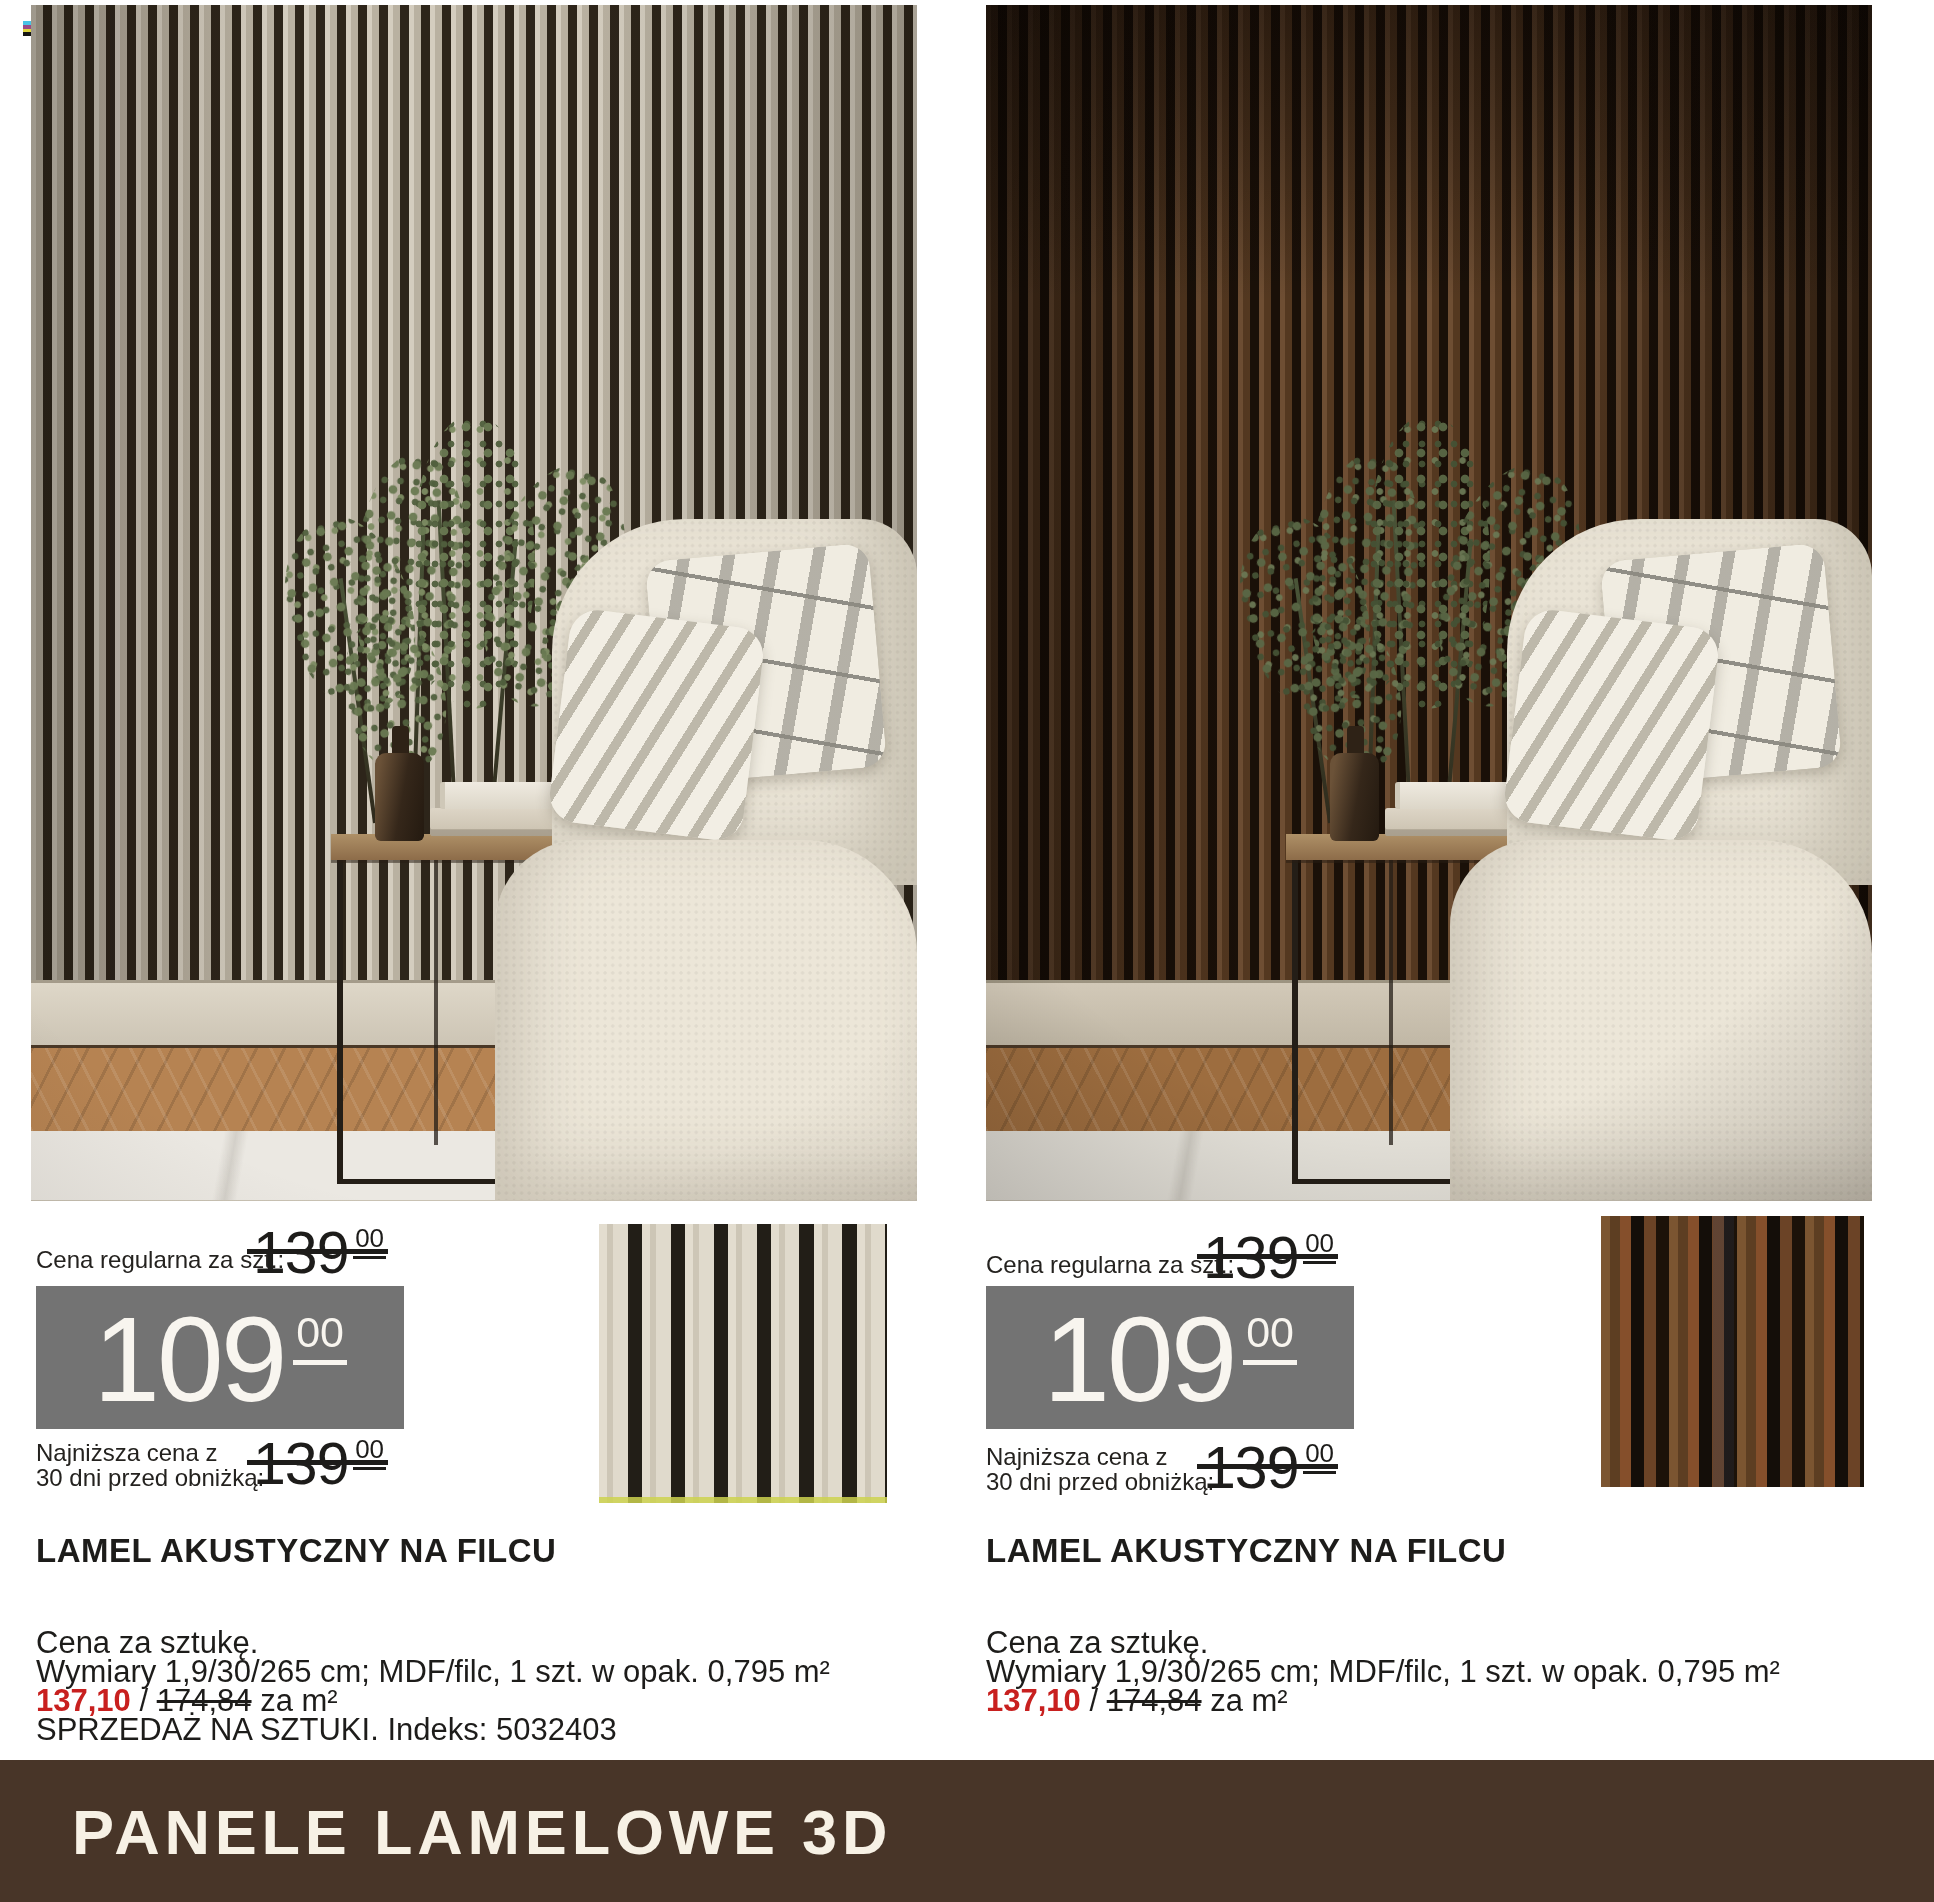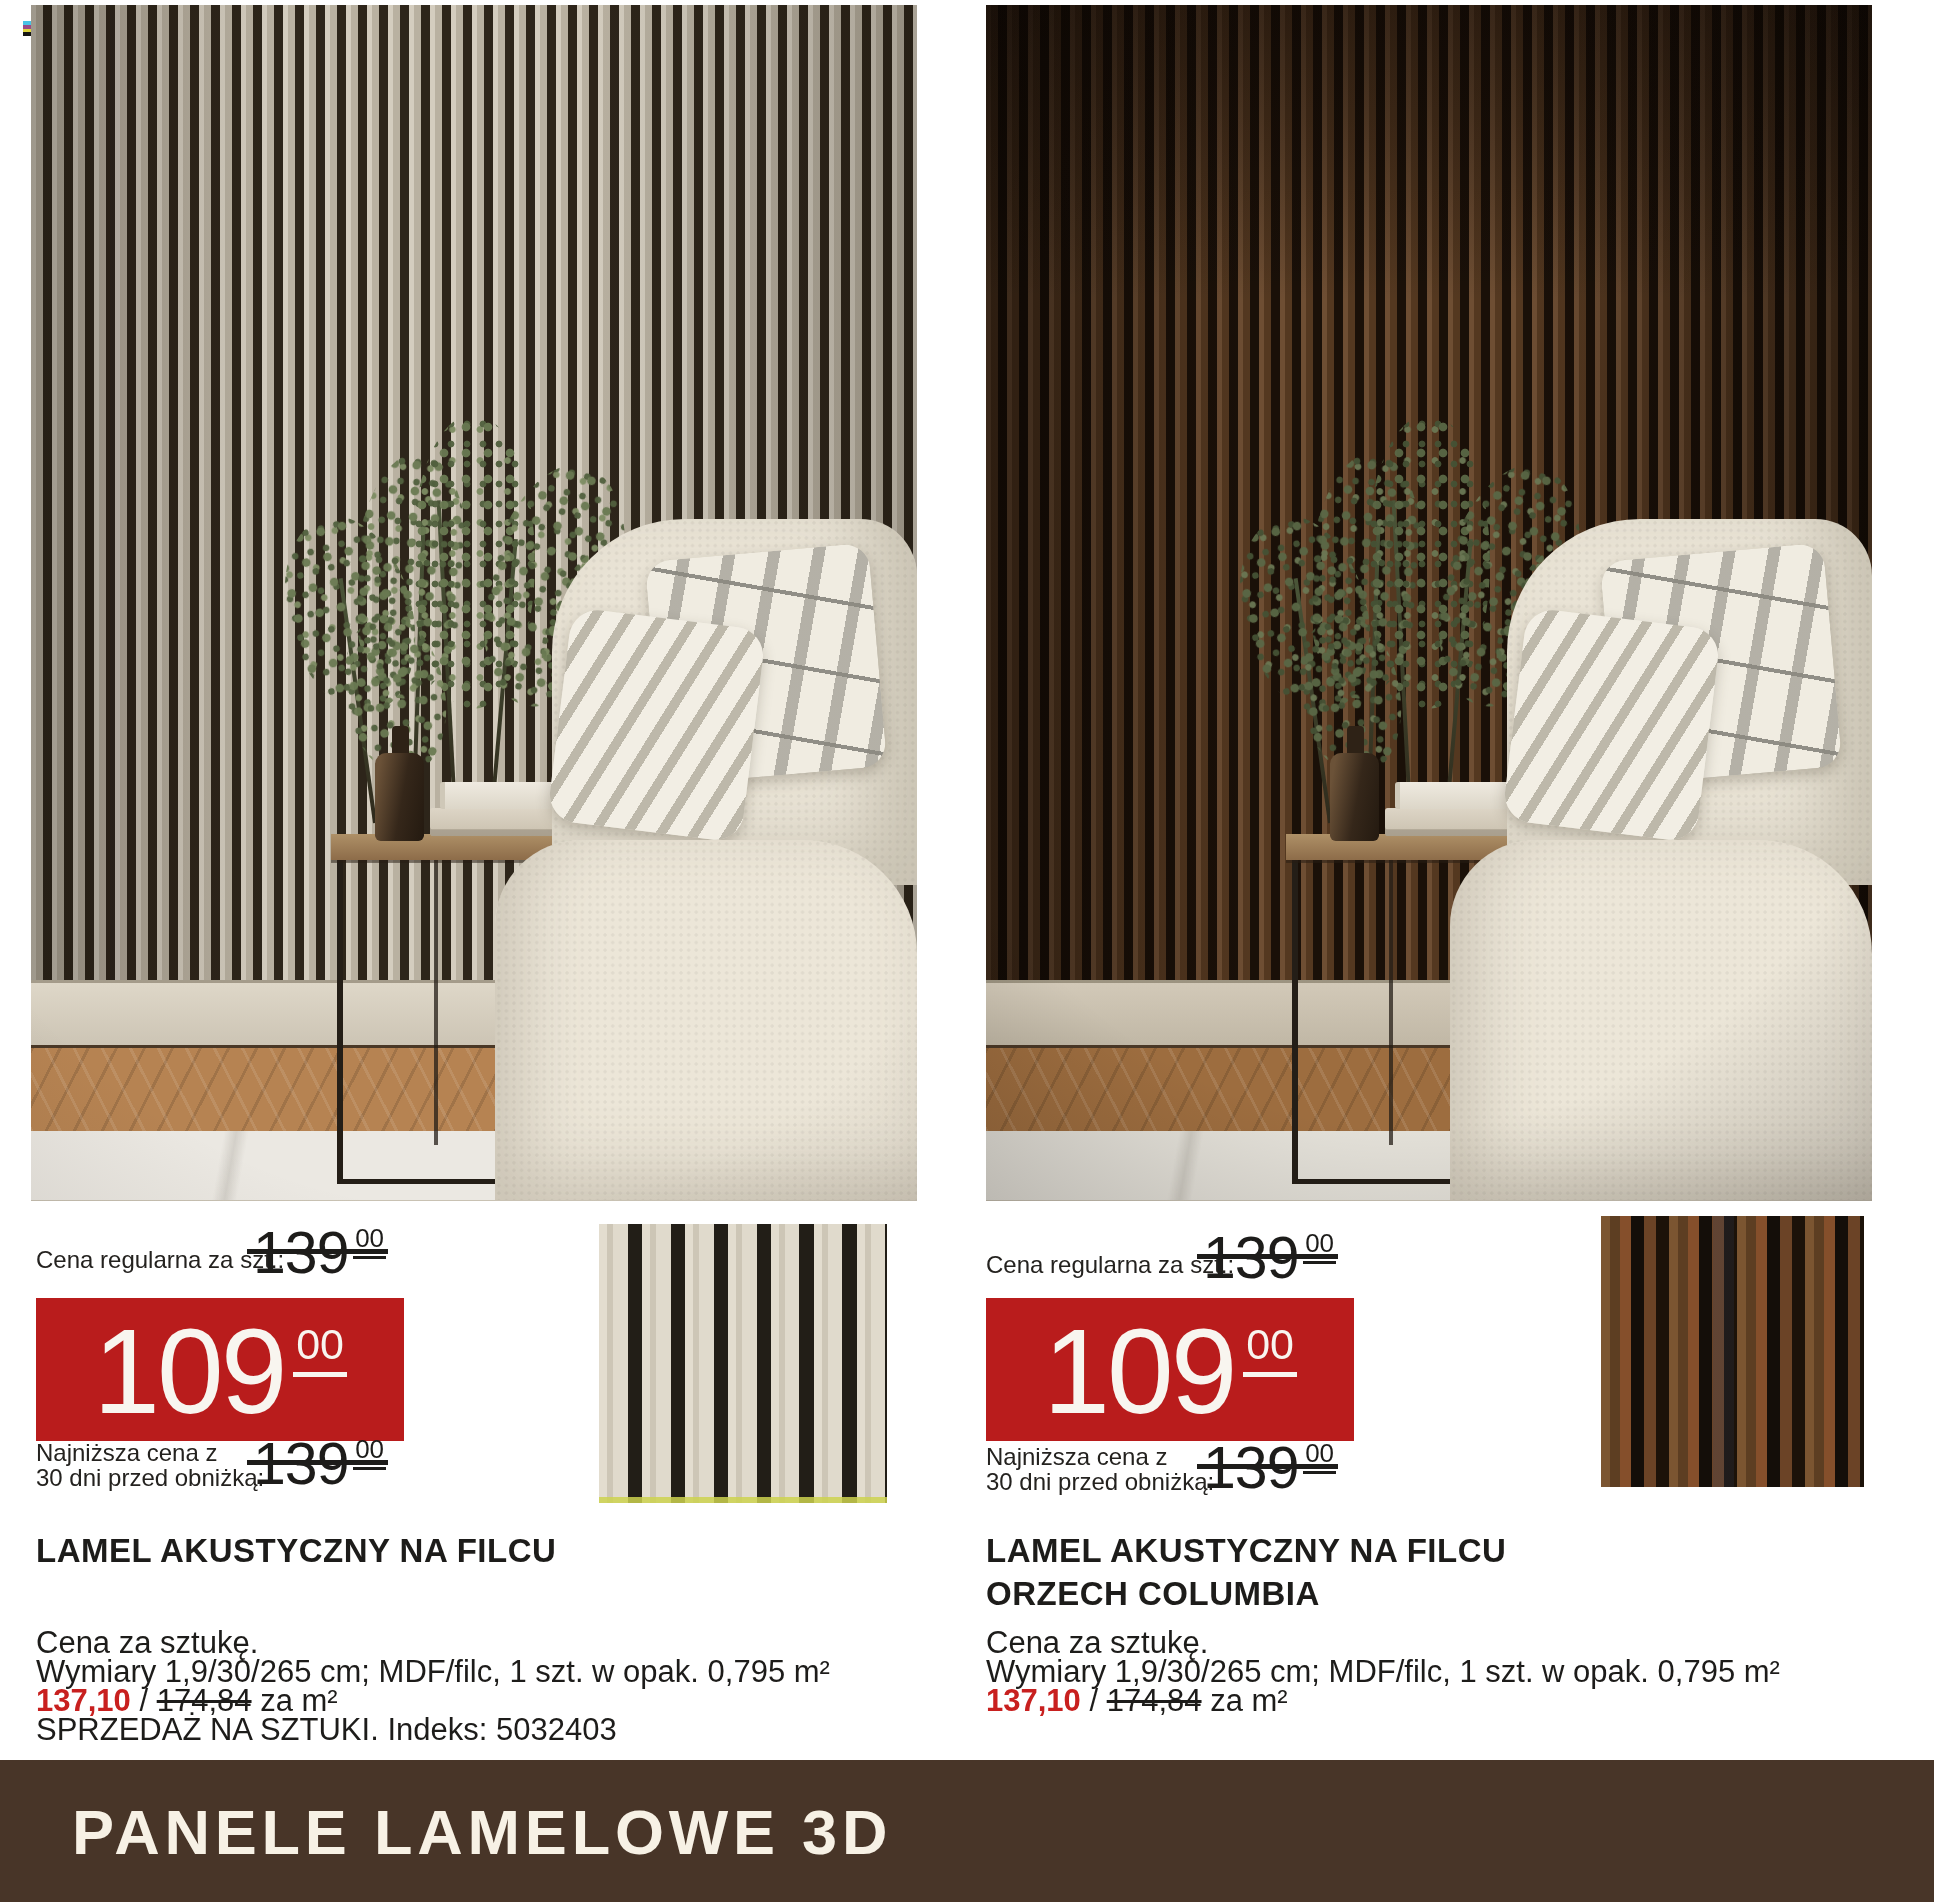--- a/index.html
+++ b/index.html
@@ -91,22 +91,22 @@
 
   
   .plabel{position:absolute;font-size:24px;color:#24221f;}
   .plabel-2l{line-height:25px;}
   .struck{position:absolute;white-space:nowrap;color:#1d1c1a;}
   .struck .n{font-size:59px;letter-spacing:-1px;}
   .struck .c{font-size:26px;display:inline-block;vertical-align:top;margin-left:4.8px;margin-top:3.8px;
              border-bottom:3.8px solid #1d1c1a;padding:0 1.9px 1.9px;}
   .struck::after{content:"";position:absolute;left:-5.7px;right:-1.9px;top:44%;height:4.8px;background:#1d1c1a;}
 
-  .pricebox{position:absolute;width:368px;height:143px;background:#b91c1c;color:#f8f5ef;
-            display:flex;justify-content:center;align-items:flex-start;margin-top:12px;}
+  .pricebox{position:absolute;width:368px;height:143px;background:#737373;color:#f8f5ef;
+            display:flex;justify-content:center;align-items:flex-start;}
   .pb-n{font-size:120px;line-height:1;letter-spacing:-2.9px;margin-top:13.3px;}
   .pb-c{font-size:43px;line-height:1;margin-left:8.6px;margin-top:25px;
         border-bottom:5.7px solid #f8f5ef;padding:0 2.9px 5.7px;}
 
   .ptitle{position:absolute;font-size:33px;font-weight:bold;letter-spacing:0.5px;line-height:43px;color:#1d1c1a;}
   .pbody{position:absolute;font-size:31px;line-height:29px;color:#1d1c1a;}
   .red{color:#c8201f;font-weight:bold;}
   .old{text-decoration:line-through;}
 
   
@@ -232,21 +232,20 @@
   <div>Najniższa cena z</div>
   <div>30 dni przed obniżką:</div>
 </div>
 <div class="struck" style="left:1203px;top:1434px">
   <span class="n">139</span><span class="c">00</span>
 </div>
 <div class="swatch" id="swatch-right"></div>
 
 <div class="ptitle" style="left:986px;top:1529px">
   <div>LAMEL AKUSTYCZNY NA FILCU</div>
-  <div>ORZECH COLUMBIA</div>
 </div>
 <div class="pbody" style="left:986px;top:1628px">
   <div>Cena za sztukę.</div>
   <div>Wymiary 1,9/30/265 cm; MDF/filc, 1 szt. w opak. 0,795 m²</div>
   <div>
     <span class="red">137,10</span>
     <span>/</span>
     <span class="old">174,84</span>
     <span>za m²</span>
   </div>

